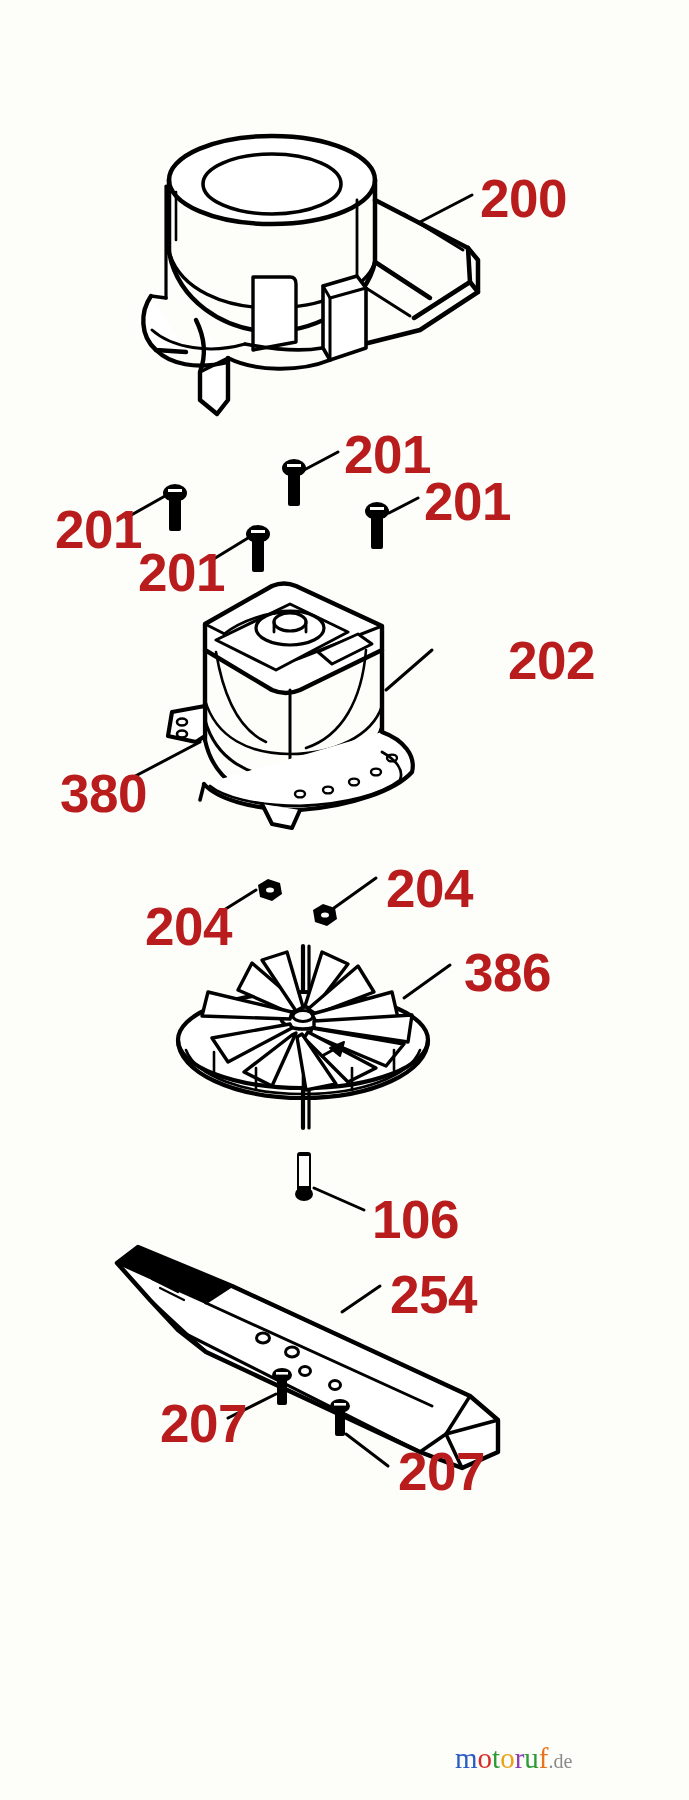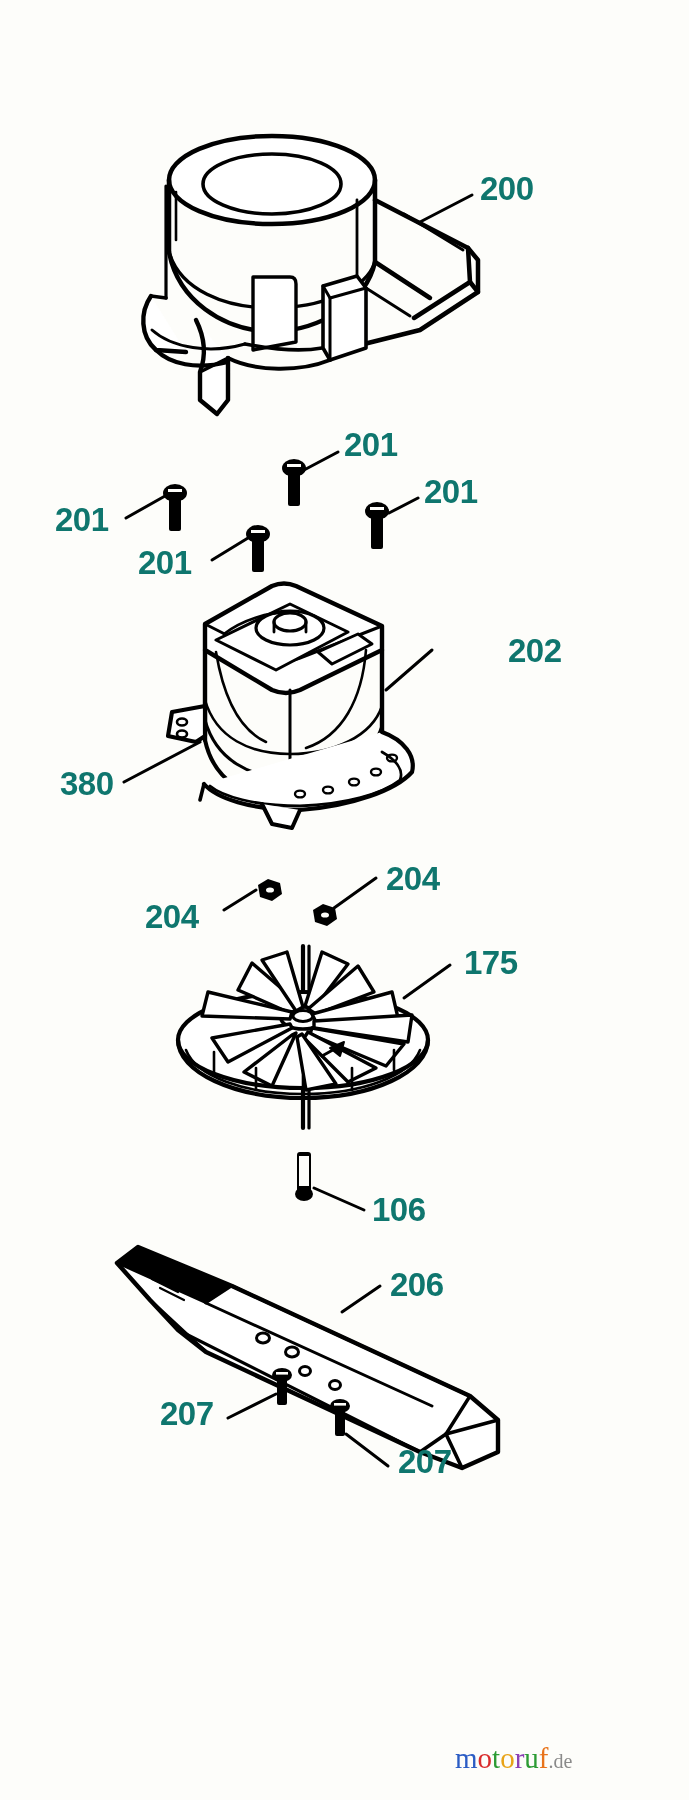--- a/index.html
+++ b/index.html
@@ -1,20 +1,20 @@
 <!DOCTYPE html>
 <html><head>
 <meta charset="utf-8">
 <style>
   html,body{margin:0;padding:0;background:#fdfdfa;}
   body{font-family:"Liberation Sans",sans-serif;}
   #page{position:relative;width:689px;height:1800px;background:#fdfdfa;overflow:hidden;}
   svg.layer{position:absolute;left:0;top:0;width:689px;height:1800px;}
   .callout{position:absolute;font-family:"Liberation Sans",sans-serif;font-weight:bold;
-           font-size:33px;color:#0f766e;letter-spacing:-0.5px;white-space:nowrap;line-height:1;}
+           font-size:53px;color:#b91c1c;letter-spacing:-0.5px;white-space:nowrap;line-height:1;}
   .wm{position:absolute;font-family:"Liberation Serif",serif;font-size:29px;white-space:nowrap;}
   .wm span{display:inline-block;}
   .wm .dot{color:#8a8a8a;font-size:20px;}
 </style>
 </head>
 <body>
 
 <div id="page">
 
   <svg class="layer" viewBox="0 0 689 1800">
@@ -259,23 +259,23 @@
 
   <div class="callout" style="left:480px;top:172px;">200</div>
   <div class="callout" style="left:344px;top:428px;">201</div>
   <div class="callout" style="left:424px;top:475px;">201</div>
   <div class="callout" style="left:55px;top:503px;">201</div>
   <div class="callout" style="left:138px;top:546px;">201</div>
   <div class="callout" style="left:466px;top:634px;margin-left:42px;">202</div>
   <div class="callout" style="left:60px;top:767px;">380</div>
   <div class="callout" style="left:386px;top:862px;">204</div>
   <div class="callout" style="left:145px;top:900px;">204</div>
-  <div class="callout" style="left:464px;top:946px;">175</div>
+  <div class="callout" style="left:464px;top:946px;">386</div>
   <div class="callout" style="left:372px;top:1193px;">106</div>
-  <div class="callout" style="left:390px;top:1268px;">206</div>
+  <div class="callout" style="left:390px;top:1268px;">254</div>
   <div class="callout" style="left:160px;top:1397px;">207</div>
   <div class="callout" style="left:398px;top:1445px;">207</div>
 
   <div class="wm" style="left:455px;top:1742px;">
     <span style="color:#2b5cc4;">m</span><span style="color:#d92b2b;">o</span><span style="color:#2c9b34;">t</span><span style="color:#e8a317;">o</span><span style="color:#8b3fb5;">r</span><span style="color:#2c9b34;">u</span><span style="color:#e8731a;">f</span><span class="dot">.de</span>
   </div>
 
 </div>
 
 </body></html>

